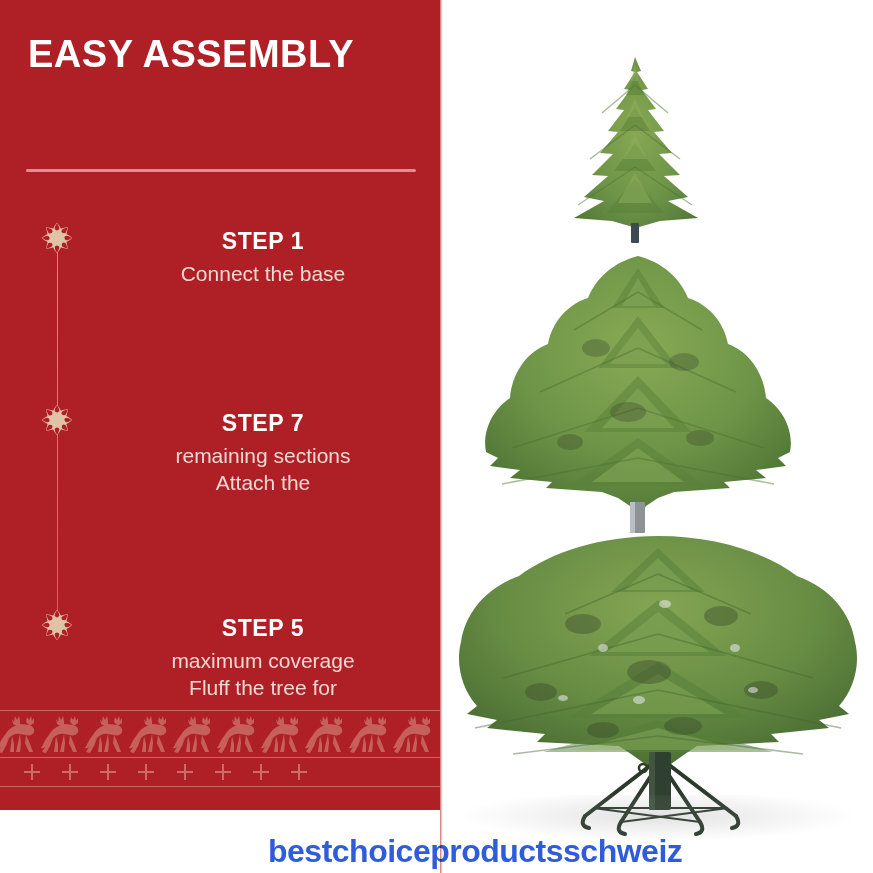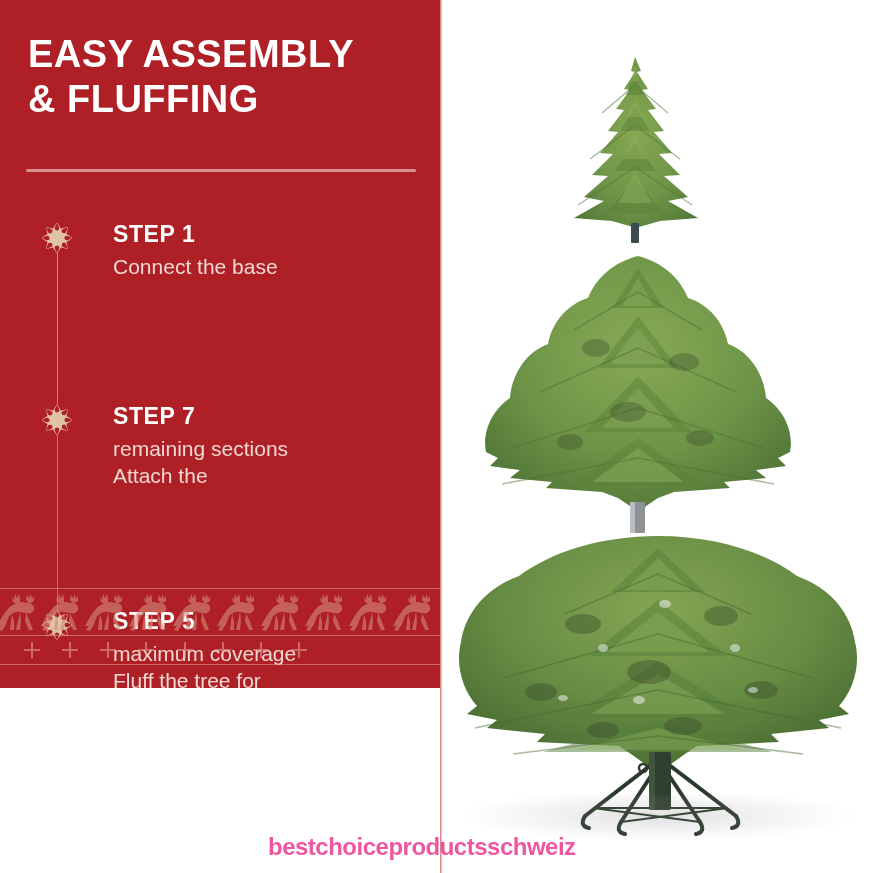--- a/index.html
+++ b/index.html
@@ -6,21 +6,21 @@
   html,body { width:873px; height:873px; overflow:hidden; }
   body {
     font-family:"Liberation Sans", sans-serif;
     background:#ffffff;
     position:relative;
   }
   .stage { position:absolute; inset:0; width:873px; height:873px; background:#ffffff; }
 
   
   .red-panel {
-    position:absolute; left:0; top:0; width:440px; height:688px;
+    position:absolute; left:0; top:0; width:440px; height:810px;
     background:#AF2026;
     overflow:hidden;
   }
   .panel-edge {
     position:absolute; left:440px; top:0; width:3px; height:873px;
     background:linear-gradient(to right,#c96a6c,#f5eaea 70%,#ffffff);
   }
 
   
   .title {
@@ -46,21 +46,21 @@
   .step { position:absolute; left:0; width:420px; }
   .step-1 { top:216px; }
   .step-2 { top:398px; }
   .step-3 { top:603px; }
 
   .flake {
     position:absolute; left:38px; top:3px; width:38px; height:38px;
   }
   .flake svg { display:block; width:38px; height:38px; }
 
-  .step-text { position:absolute; left:113px; top:4px; width:300px; }
+  .step-text { position:absolute; left:113px; top:11px; width:300px;text-align:center; }
   .step-title {
     color:#ffffff; font-size:23px; font-weight:bold;
     letter-spacing:0.6px; line-height:1.25; margin-bottom:4px;
   }
   .step-desc {
     color:#f0d8d2; font-size:21px; font-weight:300; line-height:1.32;
   }
   .step-desc .ln { display:block; white-space:nowrap; }
 
   
@@ -109,36 +109,35 @@
   .stand svg { display:block; width:100%; height:100%; }
 
   .floor-shadow {
     position:absolute; left:20px; top:795px; width:390px; height:46px;
     background:radial-gradient(ellipse at 50% 45%, rgba(120,120,120,.22) 0%, rgba(150,150,150,.10) 45%, rgba(255,255,255,0) 72%);
   }
 
   
   .watermark {
     position:absolute; left:268px; top:833px;
-    font-size:24px; font-weight:bold;
-    color:#ec4899; opacity:.92;
+    font-size:32px; font-weight:bold;
+    color:#1d4ed8; opacity:.92;
     letter-spacing:-0.5px; white-space:nowrap;
     mix-blend-mode:multiply;
   }
 </style>
 </head>
 <body>
 
 <div class="stage">
 
   <div class="red-panel">
 
     <div class="title">
       <span class="title-line">EASY ASSEMBLY</span>
-      <span class="title-line">&amp; FLUFFING</span>
     </div>
 
     <div class="divider"></div>
 
     <div class="steps">
       <div class="connector"></div>
 
       <div class="step step-1">
         <div class="flake">
           <svg viewBox="0 0 40 40">

